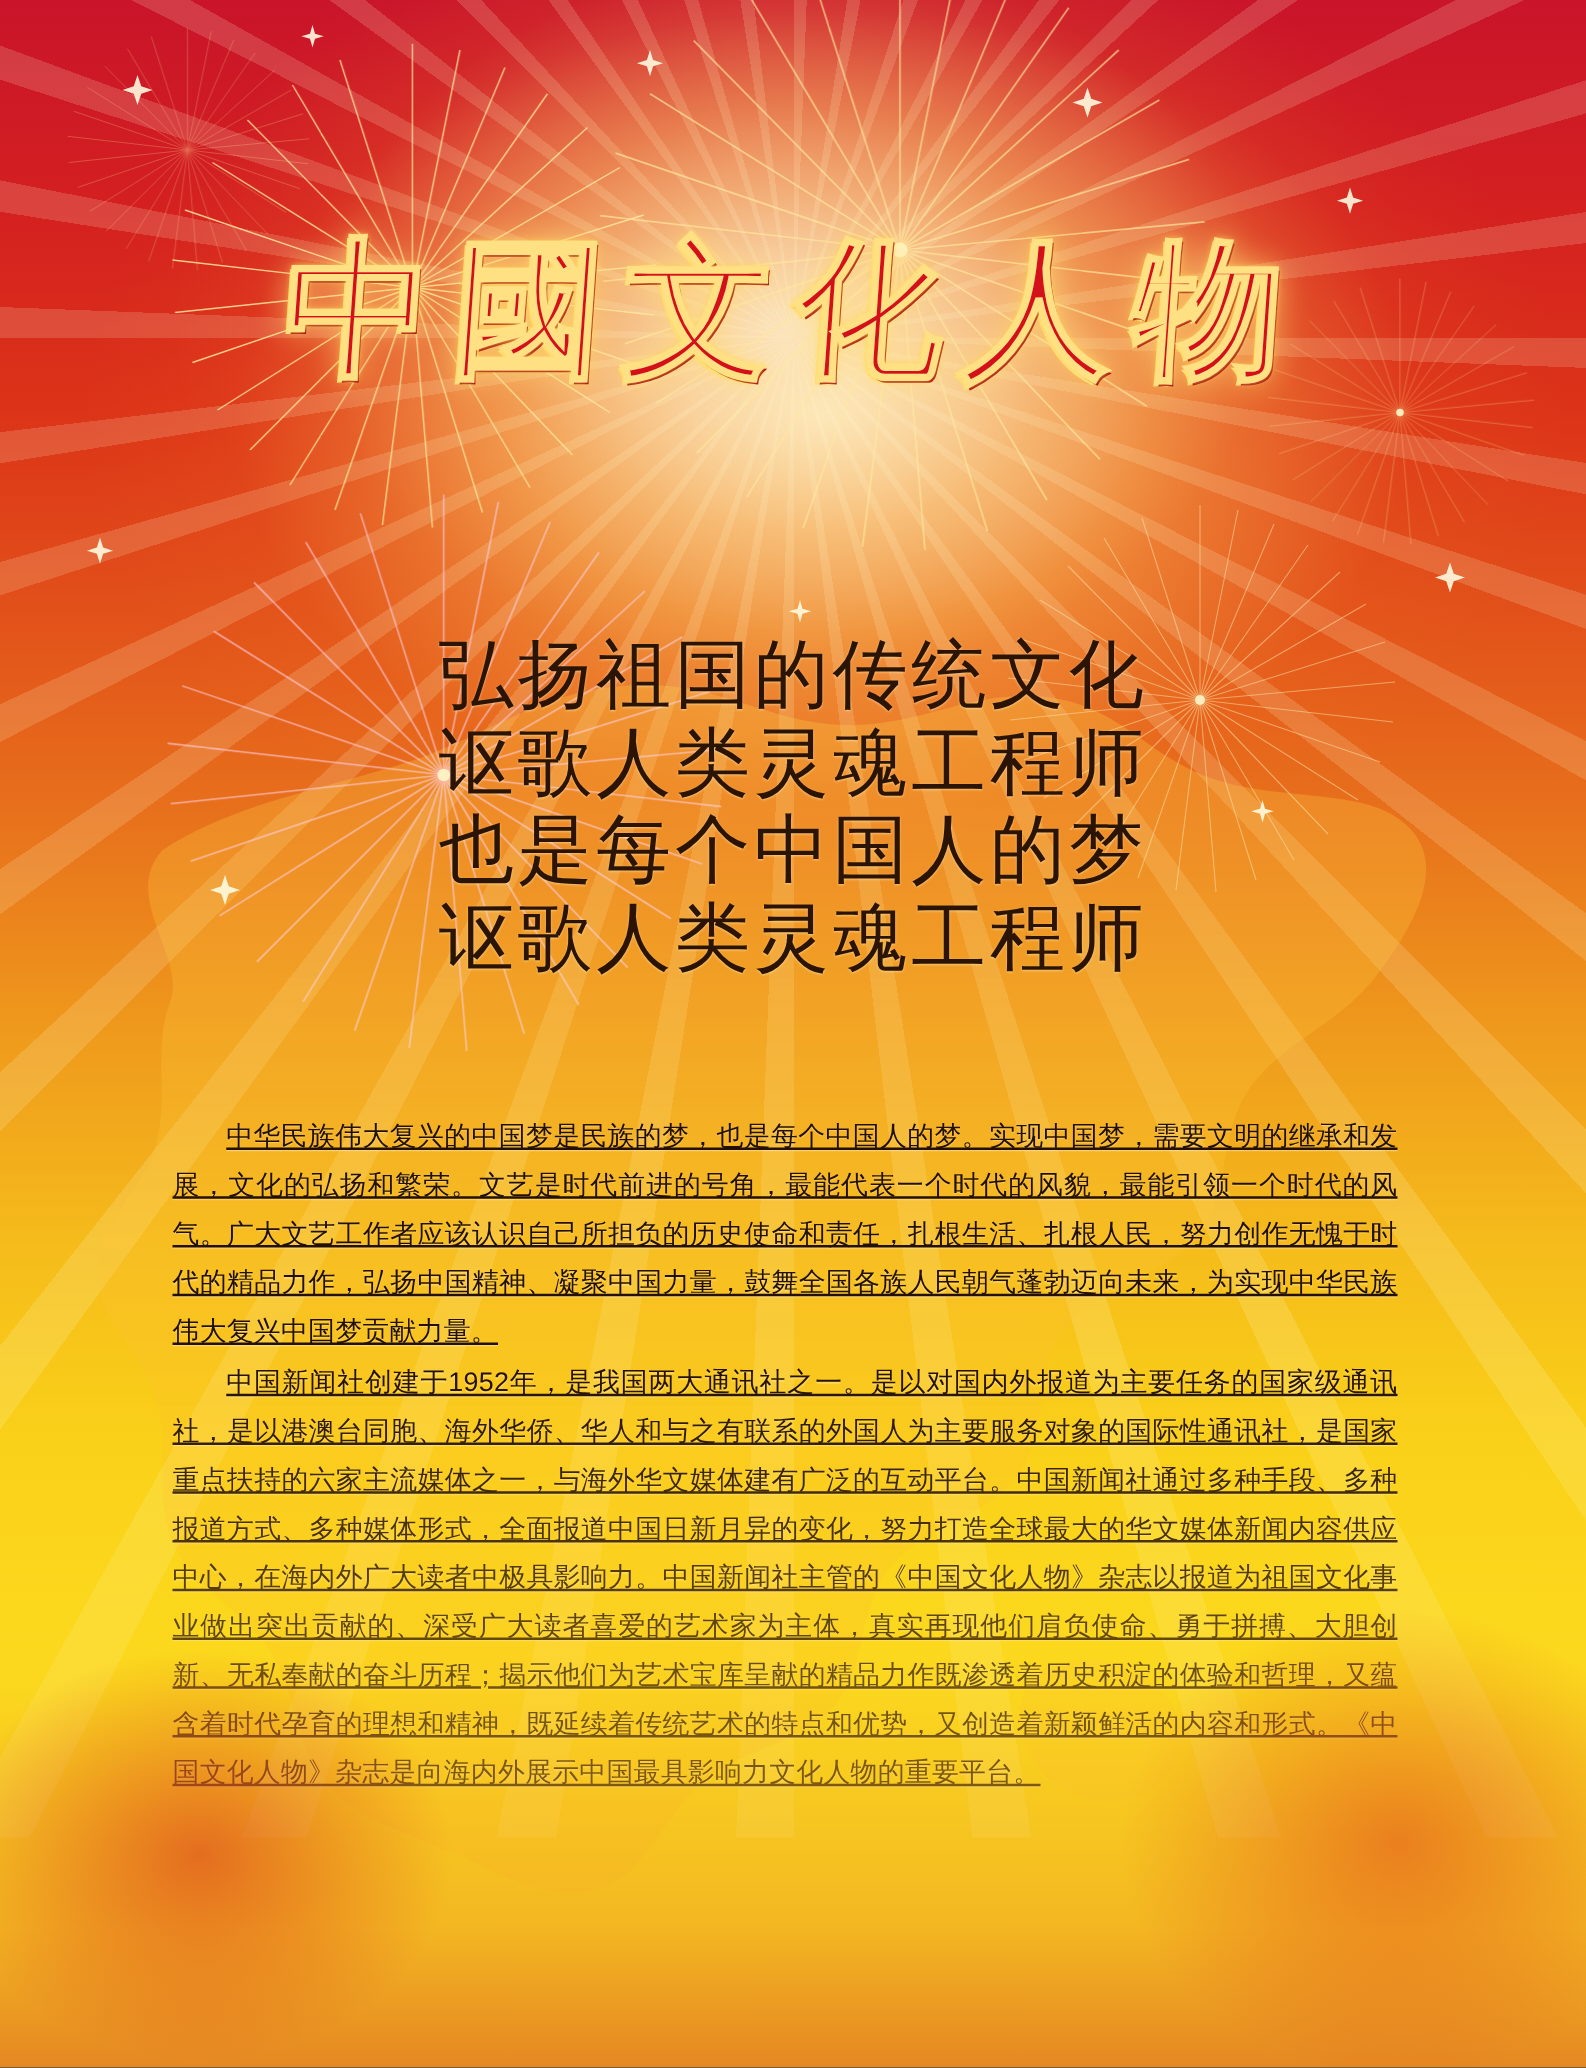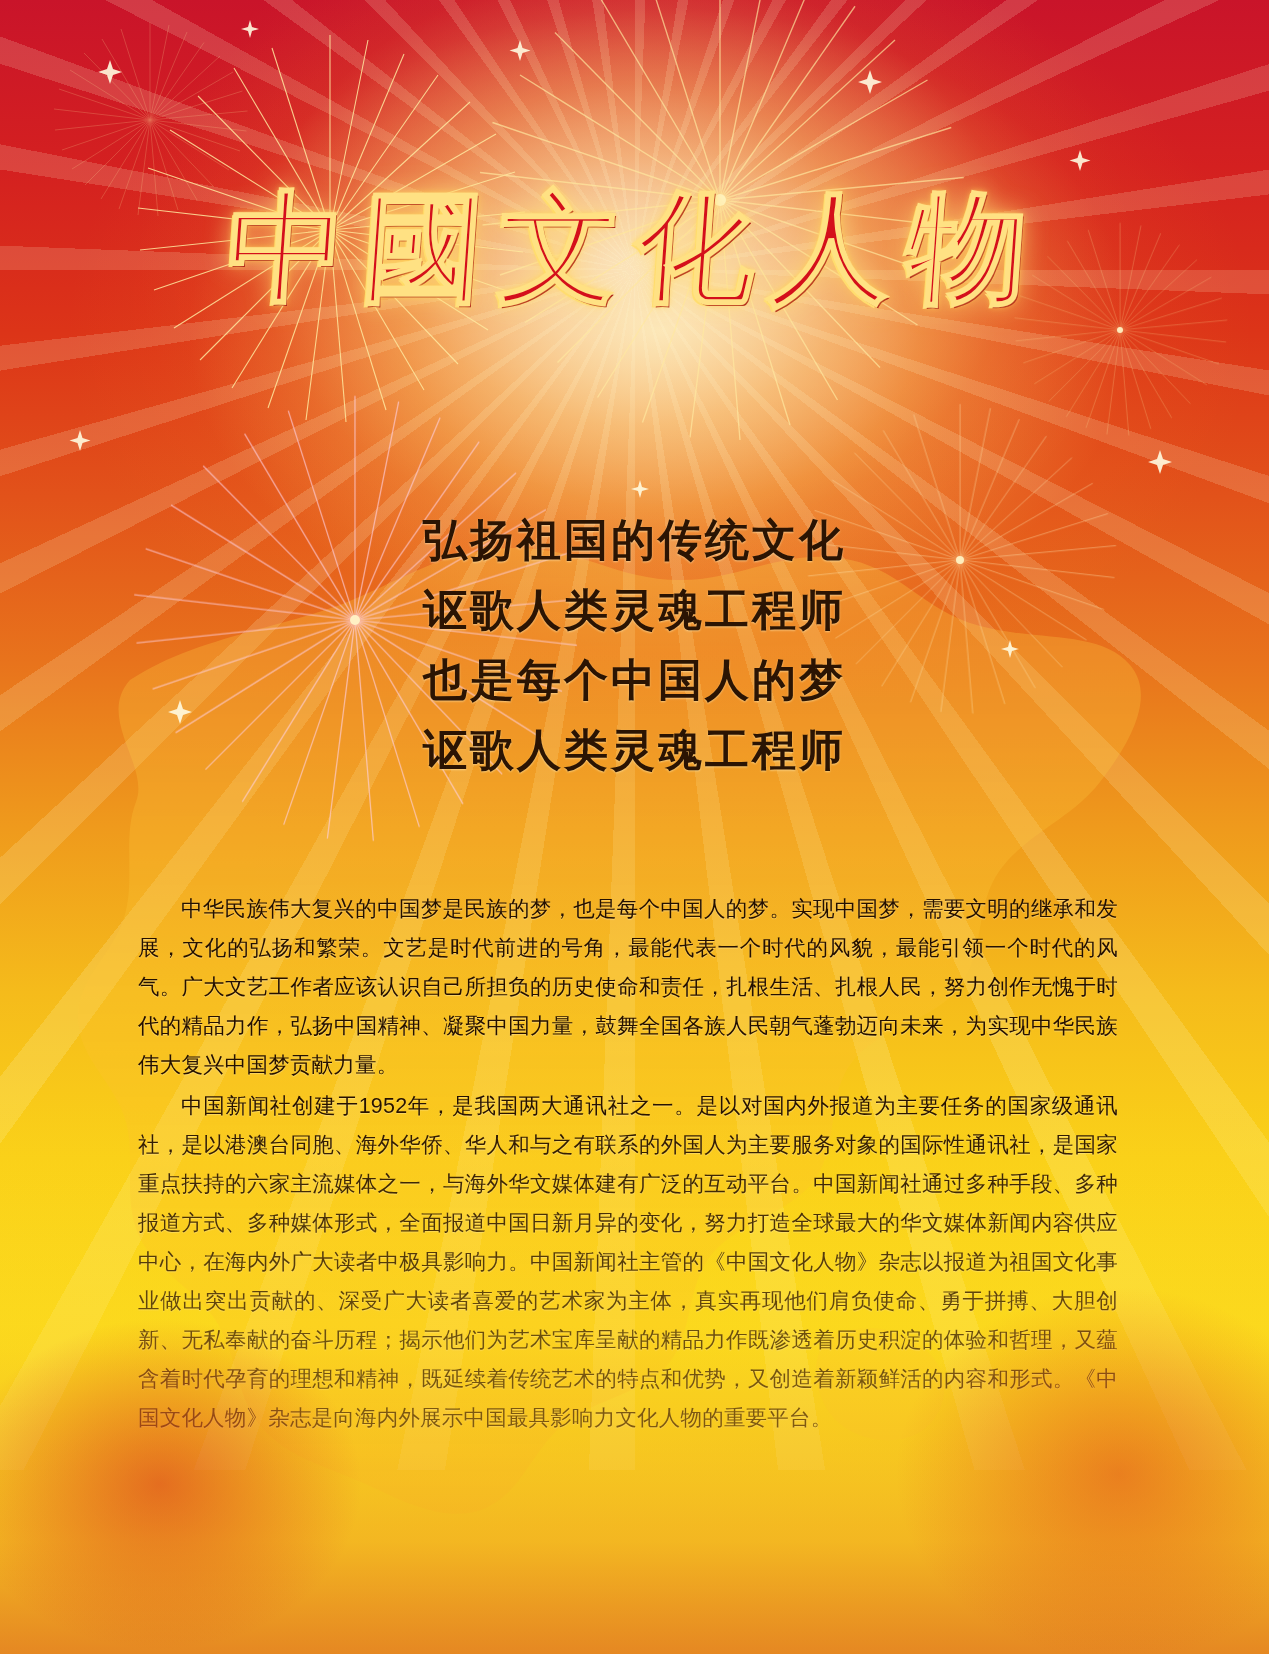--- a/index.html
+++ b/index.html
@@ -123,23 +123,23 @@
   
   .slogan {
     position: absolute;
     left: 0;
     right: 0;
     top: 505px;
     text-align: center;
     pointer-events: none;
   }
   .slogan-line {
-    font-size: 44px;
+    font-size: 60px;
     line-height: 70px;
-    font-weight: bold;
+    font-weight: normal;
     color: #2b1403;
     letter-spacing: 3px;
     text-shadow: 0 1px 2px rgba(255,240,190,0.55);
   }
 
   
   .body-copy {
     position: absolute;
     left: 138px;
     right: 135px;
@@ -147,20 +147,21 @@
     color: #241000;
     font-size: 21.5px;
     line-height: 39px;
     letter-spacing: 0.2px;
     text-align: justify;
     text-shadow: 0 1px 1px rgba(255,240,190,0.45);
   }
   .body-copy p {
     margin: 0 16px 2px 0;
     text-indent: 2em;
+    text-decoration: underline;
   }
 </style>
 </head>
 <body>
 
 <div id="poster">
 
   <div class="rays"></div>
 
   <svg class="map-silhouette" viewBox="0 0 1180 1150" aria-hidden="true">

